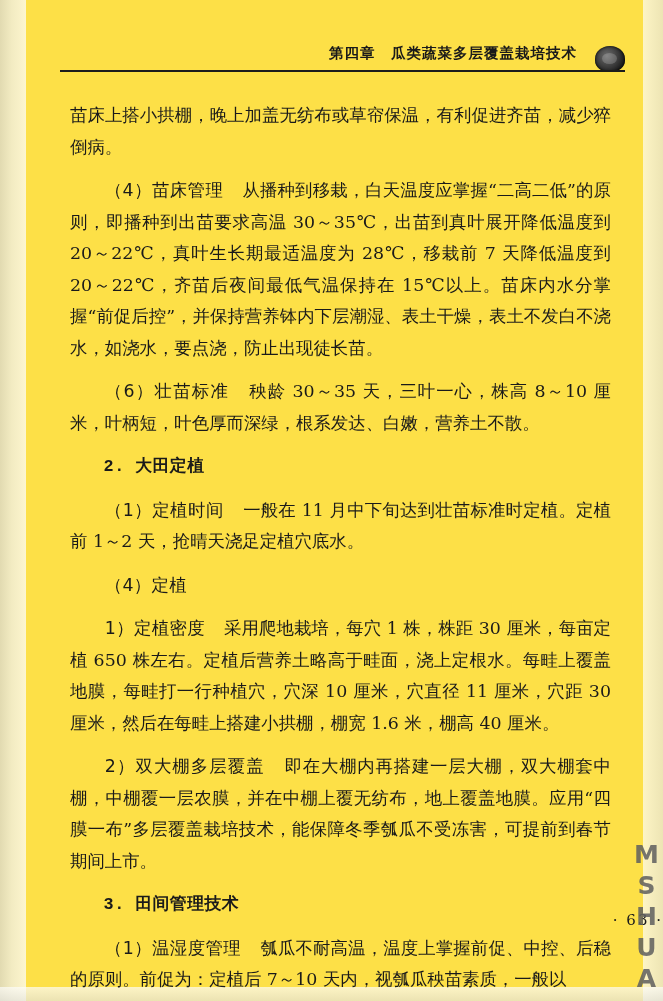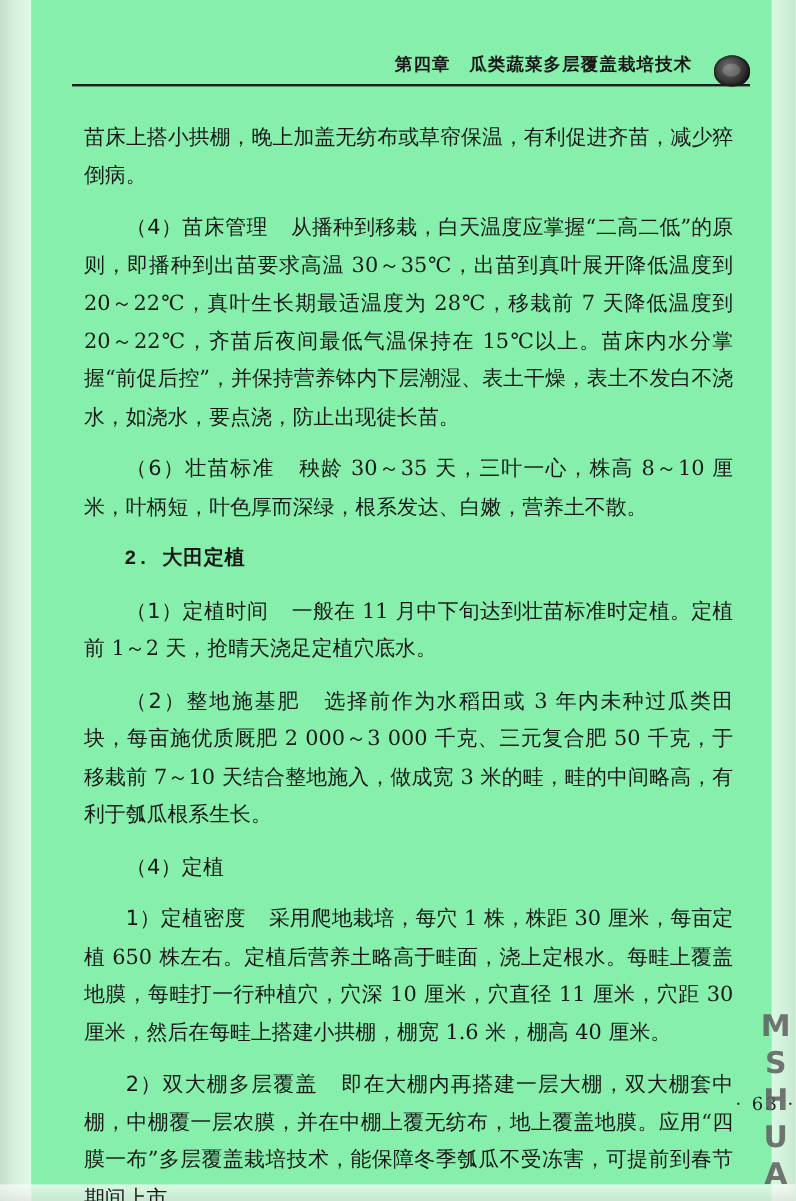--- a/index.html
+++ b/index.html
@@ -13,21 +13,21 @@
     position: relative;
     overflow: hidden;
     font-family: "DejaVu Serif", "Liberation Serif", serif;
     color: #1a1a1a;
   }
 
   
   .page {
     position: absolute;
     inset: 0;
-    background: #86efac;
+    background: #fde047;
   }
 
   
   .scan-edge-left {
     position: absolute;
     left: 0; top: 0; bottom: 0;
     width: 26px;
     background: linear-gradient(to right, #d8d8d4 0%, #efefeb 45%, #fdfdfb 100%);
     opacity: .75;
   }
@@ -172,30 +172,30 @@
     <p>苗床上搭小拱棚，晚上加盖无纺布或草帘保温，有利促进齐苗，减少猝倒病。</p>
 
     <p class="ind"><span class="lbl">（4）苗床管理</span><span class="gap"></span><span>从播种到移栽，白天温度应掌握“二高二低”的原则，即播种到出苗要求高温 30～35℃，出苗到真叶展开降低温度到 20～22℃，真叶生长期最适温度为 28℃，移栽前 7 天降低温度到 20～22℃，齐苗后夜间最低气温保持在 15℃以上。苗床内水分掌握“前促后控”，并保持营养钵内下层潮湿、表土干燥，表土不发白不浇水，如浇水，要点浇，防止出现徒长苗。</span></p>
 
     <p class="ind"><span class="lbl">（6）壮苗标准</span><span class="gap"></span><span>秧龄 30～35 天，三叶一心，株高 8～10 厘米，叶柄短，叶色厚而深绿，根系发达、白嫩，营养土不散。</span></p>
 
     <p class="sub">2. 大田定植</p>
 
     <p class="ind"><span class="lbl">（1）定植时间</span><span class="gap"></span><span>一般在 11 月中下旬达到壮苗标准时定植。定植前 1～2 天，抢晴天浇足定植穴底水。</span></p>
 
-    <p class="ind"><span class="lbl">（2）整地施基肥</span><span class="gap"></span><span>选择前作为水稻田或 3 年内未种过瓜类田块，每亩施优质厩肥 2 000～3 000 千克、三元复合肥 50 千克，于移栽前 7～10 天结合整地施入，做成宽 3 米的畦，畦的中间略高，有利于瓠瓜根系生长。</span></p>
 
     <p class="ind"><span class="lbl">（4）定植</span><span></span></p>
 
     <p class="ind"><span class="lbl">1）定植密度</span><span class="gap"></span><span>采用爬地栽培，每穴 1 株，株距 30 厘米，每亩定植 650 株左右。定植后营养土略高于畦面，浇上定根水。每畦上覆盖地膜，每畦打一行种植穴，穴深 10 厘米，穴直径 11 厘米，穴距 30 厘米，然后在每畦上搭建小拱棚，棚宽 1.6 米，棚高 40 厘米。</span></p>
 
     <p class="ind"><span class="lbl">2）双大棚多层覆盖</span><span class="gap"></span><span>即在大棚内再搭建一层大棚，双大棚套中棚，中棚覆一层农膜，并在中棚上覆无纺布，地上覆盖地膜。应用“四膜一布”多层覆盖栽培技术，能保障冬季瓠瓜不受冻害，可提前到春节期间上市。</span></p>
 
     <p class="sub">3. 田间管理技术</p>
 
+    <p class="ind"><span class="lbl">（1）温湿度管理</span><span class="gap"></span><span>瓠瓜不耐高温，温度上掌握前促、中控、后稳的原则。前促为：定植后 7～10 天内，视瓠瓜秧苗素质，一般以</span></p>
 
   </div>
 
   <div class="footer">· 63 ·</div>
 
   <div class="watermark">MSHUA</div>
 
 </div>
 
 </body></html>

